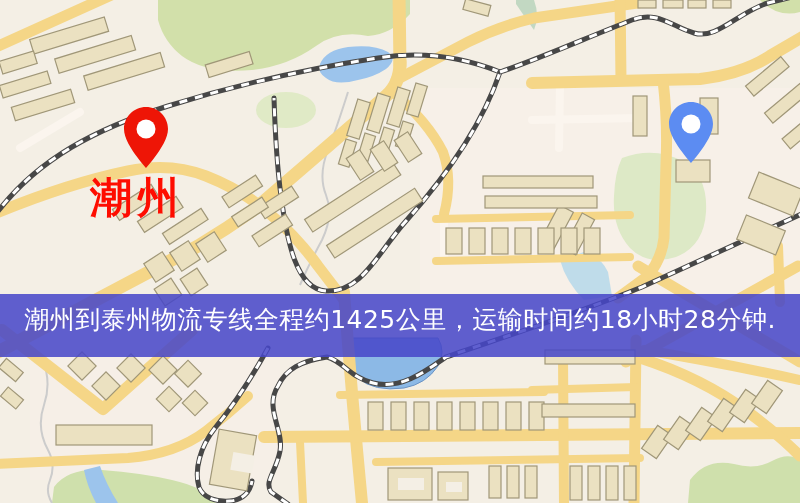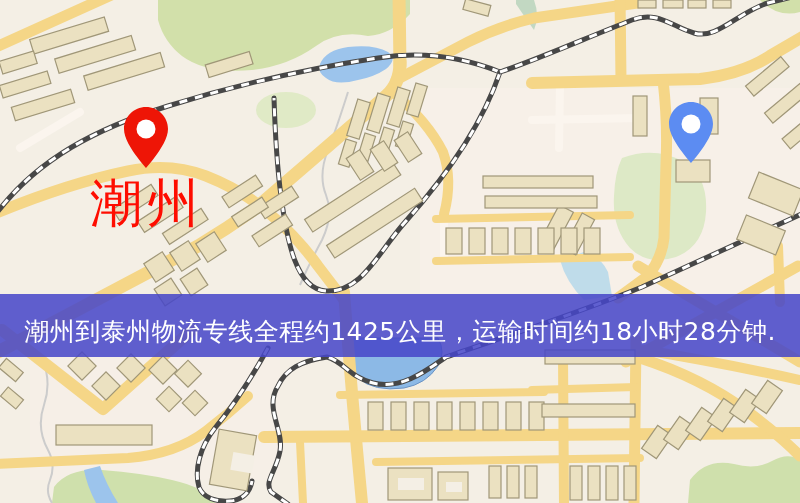--- a/index.html
+++ b/index.html
@@ -7,24 +7,24 @@
   .stage svg.art{position:absolute;left:0;top:0;display:block;}
   .road{stroke:#f5d687;fill:none;stroke-linecap:round;stroke-linejoin:round;}
   .road-minor{stroke:#fbf5ee;fill:none;stroke-linecap:round;}
   .rail-bed{stroke:#474747;stroke-width:5;fill:none;stroke-linecap:round;}
   .rail-dash{stroke:#ffffff;stroke-width:3;fill:none;stroke-dasharray:8 8;stroke-linecap:butt;}
   .bld{fill:#ebe1c1;stroke:#a09778;stroke-width:1.2;}
   .bld-cut{fill:#f4efe5;stroke:none;}
   .stream{stroke:#cccccc;stroke-width:2;fill:none;}
   .pin{position:absolute;width:46px;height:66px;}
   .pin svg{display:block;}
-  .city-label{position:absolute;font-family:"DejaVu Serif","Liberation Serif",serif;font-size:52px;font-weight:400;line-height:1;letter-spacing:5px;white-space:nowrap;text-shadow:0 0 1px rgba(255,255,255,.4);}
+  .city-label{position:absolute;font-family:"DejaVu Serif","Liberation Serif",serif;font-size:42px;font-weight:700;line-height:1;letter-spacing:5px;white-space:nowrap;text-shadow:0 0 1px rgba(255,255,255,.4);}
   .label-origin{left:90px;top:177px;color:#fe0d00;}
   .label-dest{left:642px;top:180px;color:#2a2ad8;}
-  .banner{position:absolute;left:0;top:294px;width:800px;height:63px;background:rgba(70,70,200,0.86);display:flex;justify-content:center;align-items:flex-start;padding-top:25px;box-sizing:border-box;}
+  .banner{position:absolute;left:0;top:294px;width:800px;height:63px;background:rgba(70,70,200,0.86);display:flex;justify-content:center;align-items:flex-start;padding-top:13px;box-sizing:border-box;}
   .banner span{color:#ffffff;font-size:25px;line-height:25px;letter-spacing:0.5px;white-space:nowrap;font-family:"DejaVu Sans","Liberation Sans",sans-serif;}
 </style>
 </head>
 <body>
 
 <div class="stage">
 
   <svg class="art" width="800" height="503" viewBox="0 0 800 503">
 
     <g>

